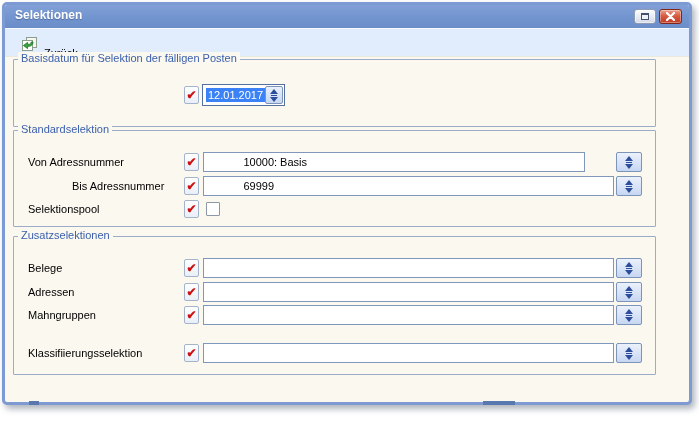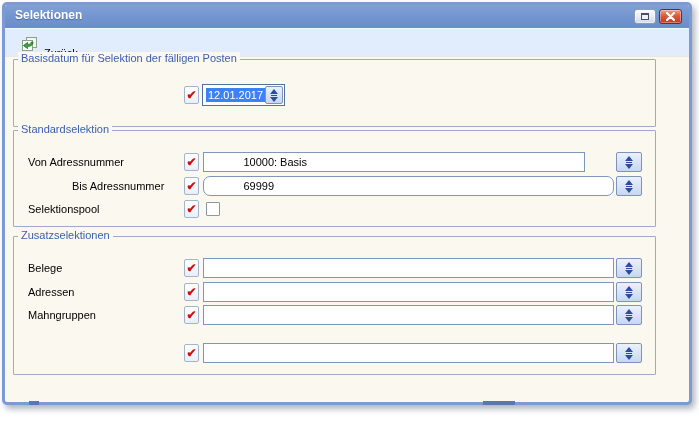--- a/index.html
+++ b/index.html
@@ -146,21 +146,21 @@
     <span class="spinbtn" style="left:602px; top:21px;">
       <i class="tri up"></i>
         <i class="dash"></i>
         <i class="tri down"></i>
     </span>
 
     <span class="row-label" style="left:14px; top:49px;margin-left:44px;">Bis Adressnummer</span>
     <span class="chk-icon" style="left:170px; top:46px;">
         <span>✔</span>
       </span>
-    <div class="combo" style="left:189px; top:45px; width:411px;border-radius:7px;">
+    <div class="combo" style="left:189px; top:45px; width:411px;">
       <span class="num">69999</span>
     </div>
     <span class="spinbtn" style="left:602px; top:45px;">
       <i class="tri up"></i>
         <i class="dash"></i>
         <i class="tri down"></i>
     </span>
 
     <span class="row-label" style="left:14px; top:72px;">Selektionspool</span>
     <span class="chk-icon" style="left:170px; top:69px;">
@@ -207,20 +207,21 @@
     <div class="combo" style="left:189px; top:68px; width:411px;">
       <span class="num"></span>
         <span class="name"></span>
     </div>
     <span class="spinbtn" style="left:602px; top:68px;">
       <i class="tri up"></i>
         <i class="dash"></i>
         <i class="tri down"></i>
     </span>
 
+    <span class="row-label" style="left:14px; top:110px;">Klassifiierungsselektion</span>
     <span class="chk-icon" style="left:170px; top:107px;">
         <span>✔</span>
       </span>
     <div class="combo" style="left:189px; top:106px; width:411px;">
       <span class="num"></span>
         <span class="name"></span>
     </div>
     <span class="spinbtn" style="left:602px; top:106px;">
       <i class="tri up"></i>
         <i class="dash"></i>

